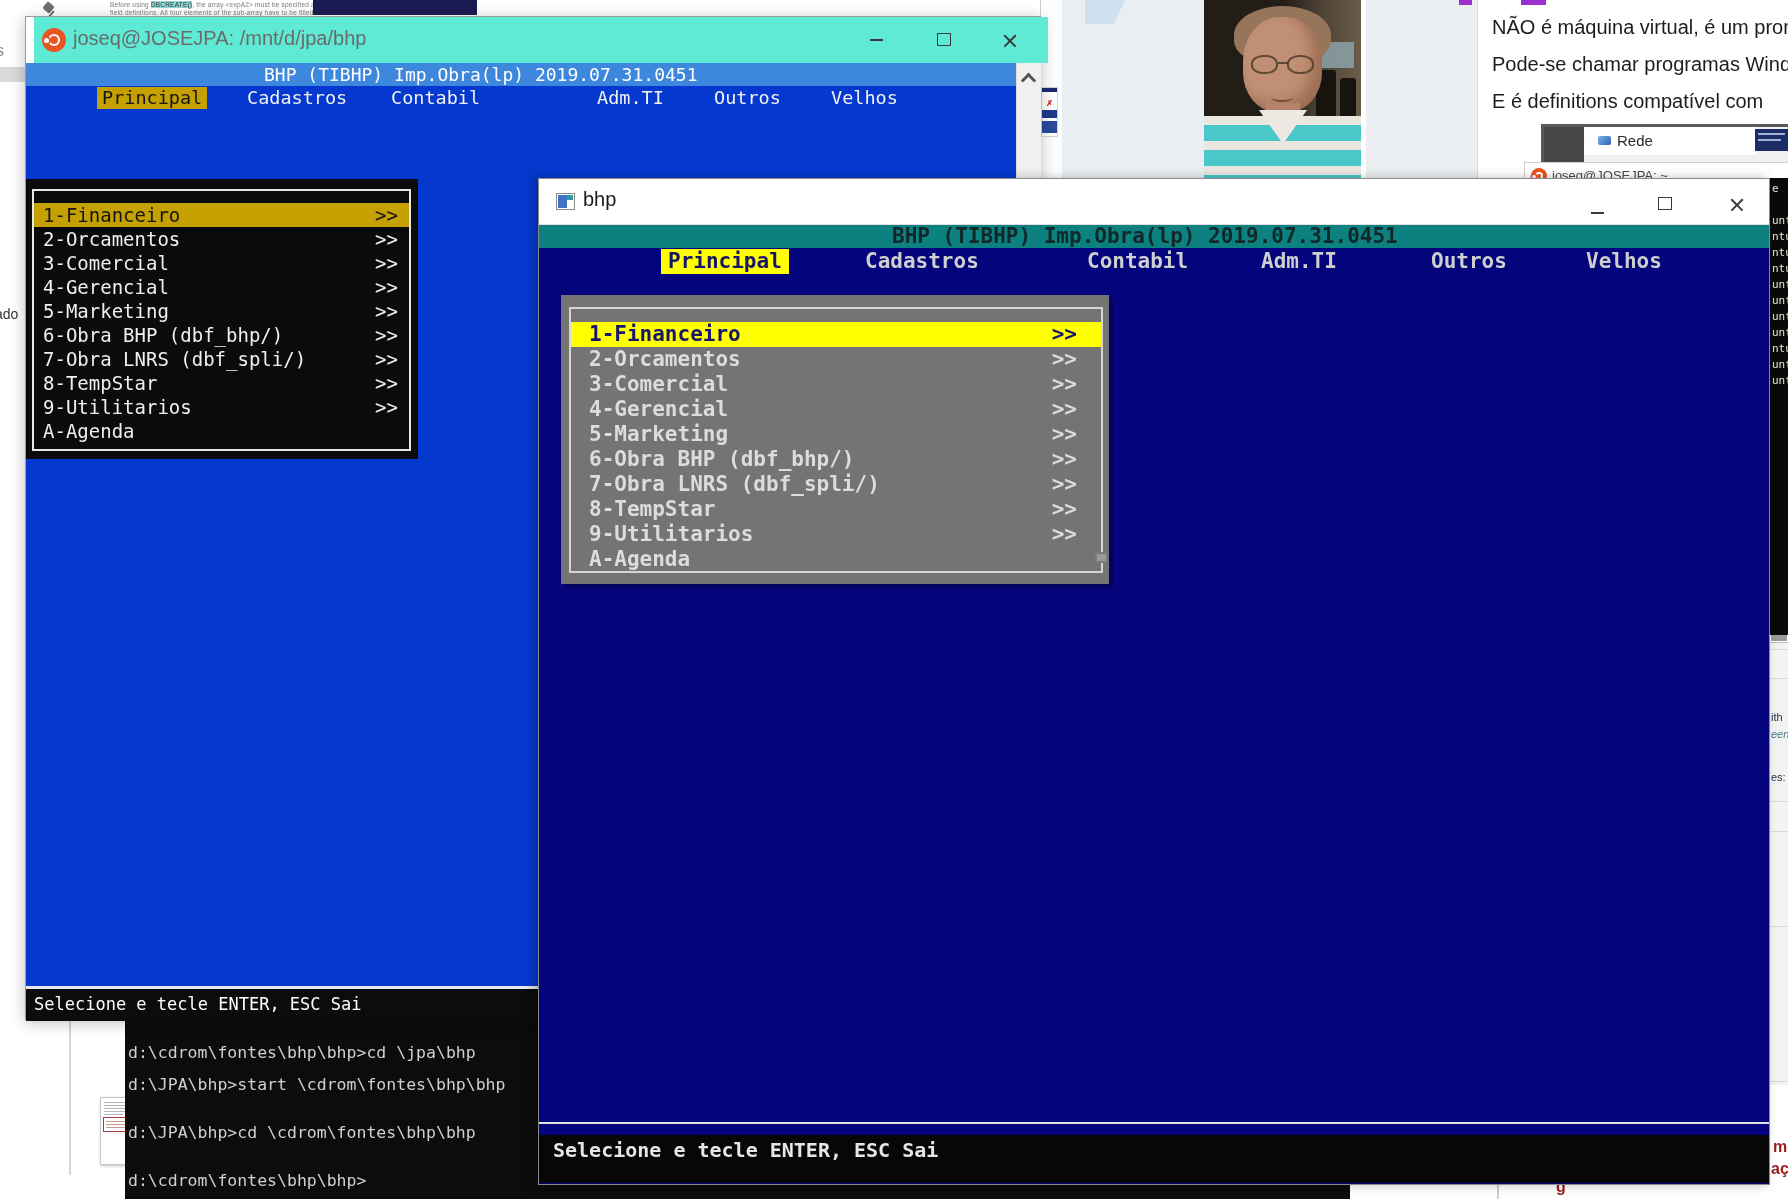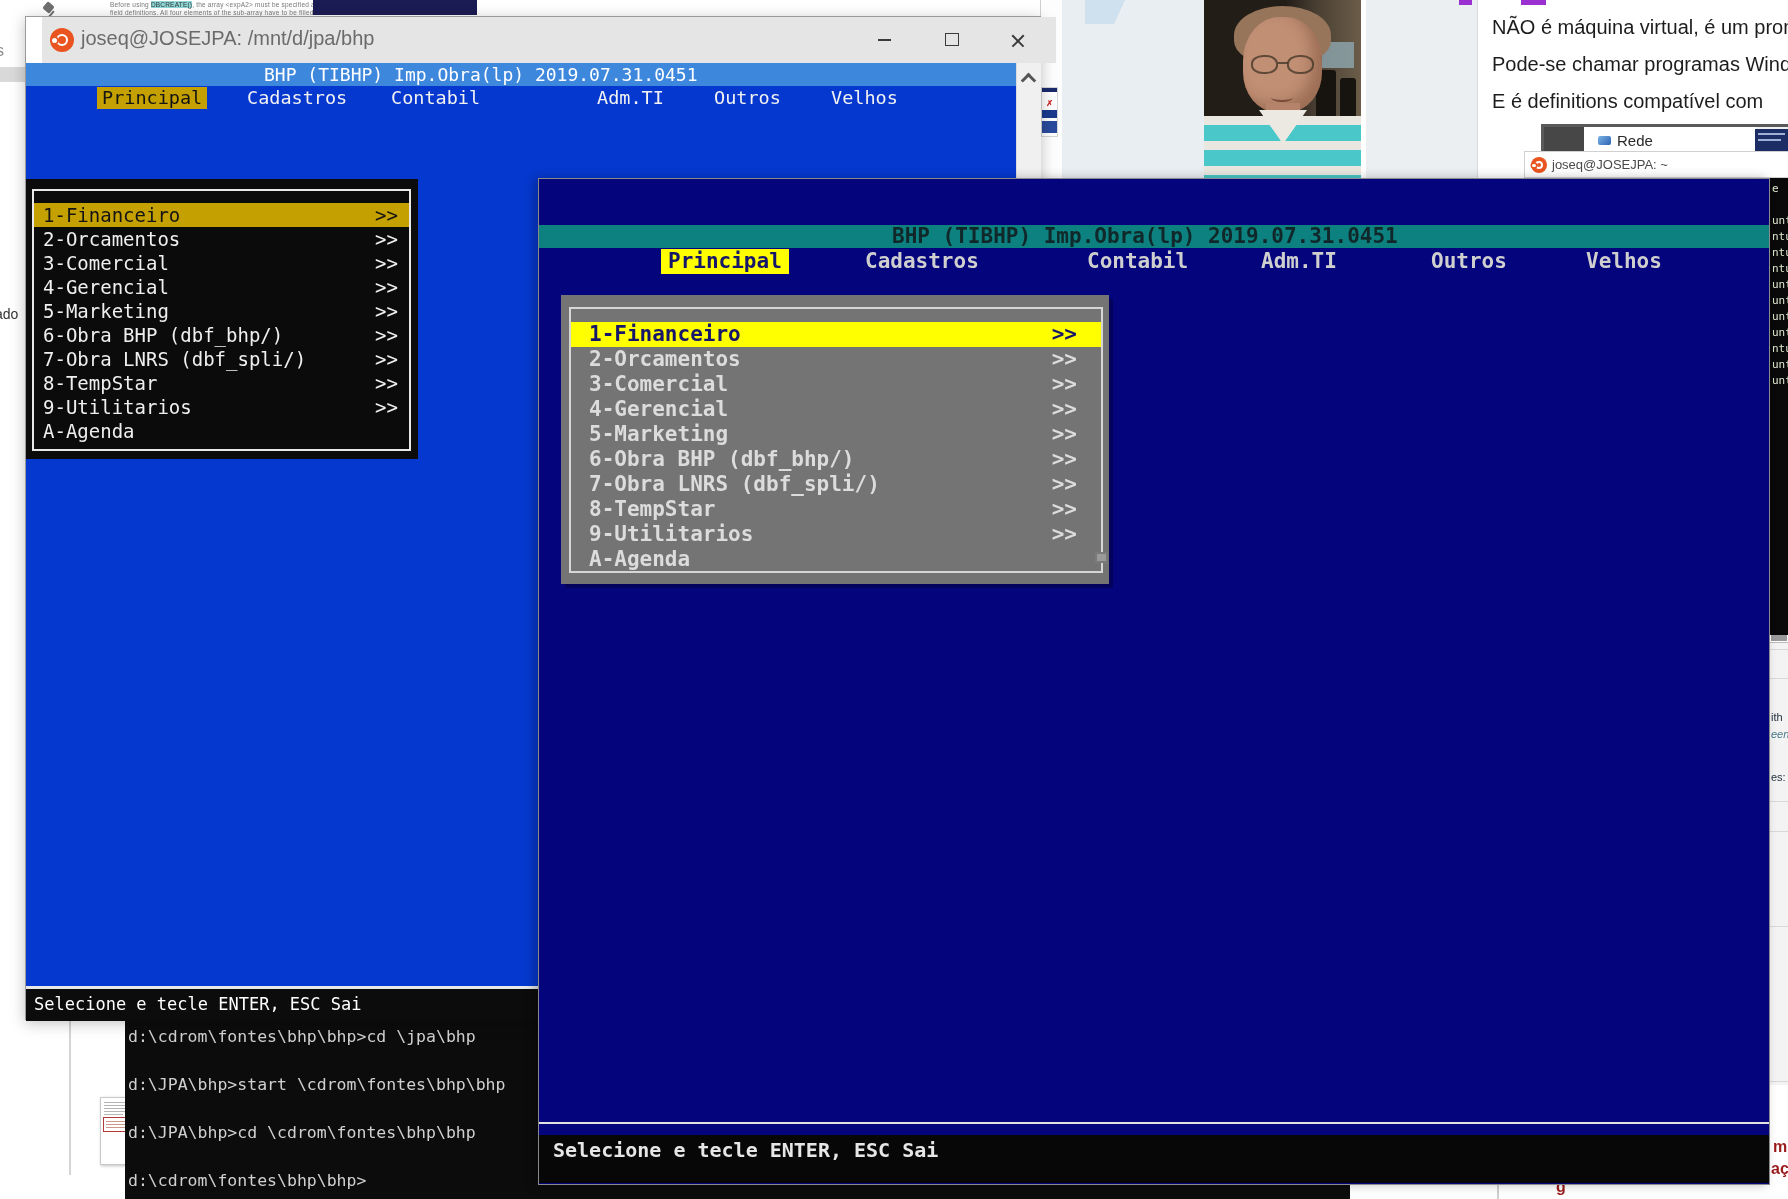--- a/index.html
+++ b/index.html
@@ -3,21 +3,21 @@
 <meta charset="utf-8">
 <style>
   *{margin:0;padding:0;box-sizing:border-box}
   html,body{width:1788px;height:1199px}
   body{position:relative;overflow:hidden;background:#ffffff;font-family:"Liberation Sans",sans-serif}
   .abs{position:absolute}
   .mono{font-family:"DejaVu Sans Mono","Liberation Mono",monospace}
 
   
   .wsl-win{left:25px;top:16px;width:1016px;height:1004px;background:#fff;border:1px solid #9b9b9b;box-shadow:0 3px 14px rgba(0,0,0,.25)}
-  .wsl-titlebar{left:16px;top:0;width:100%;height:46px;background:#e5e5e5}
+  .wsl-titlebar{left:8px;top:0;width:100%;height:46px;background:#5eead4}
   .wsl-title{left:39px;top:10px;font-size:20px;color:#6b6b6b}
   .wsl-term{left:0;top:46px;width:990px;height:958px;background:#0538cf;overflow:hidden}
   .wsl-headerbar{left:0;top:0;width:100%;height:23px;background:#3d87dc;color:#fff;font-size:18px;line-height:23px}
   .wsl-menu-label{top:24px;font-size:18.5px;line-height:22px;color:#f2f2f2}
   .wsl-gold{background:#c4a000;color:#141414}
   .wsl-scroll{left:990px;top:46px;width:25px;height:958px;background:#f0f0f0;border-left:1px solid #dcdcdc}
   .chev{width:11px;height:11px;border-left:3px solid #555;border-top:3px solid #555;transform:rotate(45deg)}
   .wsl-panel{left:0px;top:116px;width:392px;height:280px;background:#0b0b0b}
   .wsl-panel-inner{left:6px;top:10px;width:379px;height:262px;border:2px solid #e8e8e8;padding-top:12px}
   .mrow{position:relative;height:24px;line-height:24px;font-size:19px;color:#efefef;padding-left:9px}
@@ -57,21 +57,21 @@
   
   .dos{left:125px;top:1000px;width:1225px;height:199px;background:#0c0c0c}
   .dos .ln{position:absolute;left:3px;color:#d0d0d0;font-size:16.5px;line-height:20px}
 
   
   .note-line{left:1492px;font-size:20px;color:#1d1d1d;white-space:pre}
   .shotbox{left:1541px;top:124px;width:247px;height:54px;border:3px solid #5a5a5a;border-right:none;background:#eef0f2}
   .rede-row{position:absolute;left:40px;top:0;width:172px;height:28px;background:#fff;font-size:15px;color:#2a2a2a;line-height:28px}
   .navybadge{position:absolute;right:0;top:2px;width:33px;height:22px;background:#1c2d66}
   .navybadge i{display:block;height:2px;background:#9fb0d8;margin:4px 3px 0 3px}
-  .minibar{left:1524px;top:151px;width:264px;height:27px;background:#fff;border:1px solid #d0d0d0;border-right:none}
+  .minibar{left:1524px;top:162px;width:264px;height:27px;background:#fff;border:1px solid #d0d0d0;border-right:none}
   .minibar span{position:absolute;left:27px;top:5px;font-size:13px;color:#4a4a4a}
 
   
   .edge-black{left:1770px;top:178px;width:18px;height:457px;background:#090909}
   .edge-frag{position:absolute;left:2px;color:#dfe8cf;font-size:11px;line-height:12px}
   .edge-panel{left:1770px;top:642px;width:18px;height:443px;background:#f3f3f3;border-top:1px solid #bbb}
   .edge-line{position:absolute;left:0;width:100%;height:1px;background:#d8d8d8}
   .edge-doc-frag{position:absolute;left:1px;font-size:11px;color:#22313f}
   .red-frag{color:#9b1c1c;font-weight:bold;font-size:16px}
 
@@ -207,21 +207,21 @@
   <span class="edge-line" style="top:188px"></span>
   <span class="edge-line" style="top:283px"></span>
   <span class="edge-line" style="top:438px"></span>
 </div>
 <span class="abs red-frag" style="left:1773px;top:1138px">m</span>
 <span class="abs red-frag" style="left:1771px;top:1160px">aç</span>
 <span class="abs red-frag" style="left:1556px;top:1178px">g</span>
 <div class="abs" style="left:1497px;top:1185px;width:2px;height:14px;background:#cfcfcf"></div>
 
 <div class="abs dos mono">
-  <span class="ln" style="top:27px">d:\cdrom\fontes\bhp\bhp&gt;cd \jpa\bhp</span>
+  <span class="ln" style="top:43px">d:\cdrom\fontes\bhp\bhp&gt;cd \jpa\bhp</span>
   <span class="ln" style="top:75px">d:\JPA\bhp&gt;start \cdrom\fontes\bhp\bhp</span>
   <span class="ln" style="top:123px">d:\JPA\bhp&gt;cd \cdrom\fontes\bhp\bhp</span>
   <span class="ln" style="top:171px">d:\cdrom\fontes\bhp\bhp&gt;</span>
 </div>
 
 <div class="abs wsl-win">
   <div class="abs wsl-titlebar">
     <div class="ubx" style="position:absolute;left:8px;top:11px;width:24px;height:24px"></div>
     <span class="abs wsl-title">joseq@JOSEJPA: /mnt/d/jpa/bhp</span>
     <div class="abs btn-min" style="left:836px;top:22px"></div>
@@ -258,20 +258,30 @@
     <div class="abs wsl-sep"></div>
     <div class="abs wsl-status">Selecione e tecle ENTER, ESC Sai</div>
   </div>
 
   <div class="abs wsl-scroll">
     <div class="chev" style="position:absolute;left:6px;top:12px"></div>
   </div>
 </div>
 
 <div class="abs bhp-win">
+  <div class="abs bhp-titlebar">
+    <div class="abs" style="left:17px;top:14px;width:19px;height:17px;background:#fff;border:1px solid #8a8a8a">
+      <span style="position:absolute;left:1px;top:1px;width:9px;height:13px;background:#4472c4"></span>
+      <span style="position:absolute;left:10px;top:1px;width:6px;height:5px;background:#2e9e9e"></span>
+    </div>
+    <span class="abs bhp-title">bhp</span>
+    <div class="abs btn-min" style="left:1052px;top:33px"></div>
+    <div class="abs btn-max" style="left:1119px;top:18px"></div>
+    <div class="abs xicon" style="left:1190px;top:17px"></div>
+  </div>
 
   <div class="abs bhp-teal mono">
     <span style="position:absolute;left:353px">BHP (TIBHP) Imp.Obra(lp) 2019.07.31.0451</span>
   </div>
 
   <span class="abs bhp-menu-label bhp-yellow mono" style="left:122px;padding:0 7px">Principal</span>
   <span class="abs bhp-menu-label mono" style="left:326px">Cadastros</span>
   <span class="abs bhp-menu-label mono" style="left:548px">Contabil</span>
   <span class="abs bhp-menu-label mono" style="left:722px">Adm.TI</span>
   <span class="abs bhp-menu-label mono" style="left:892px">Outros</span>

